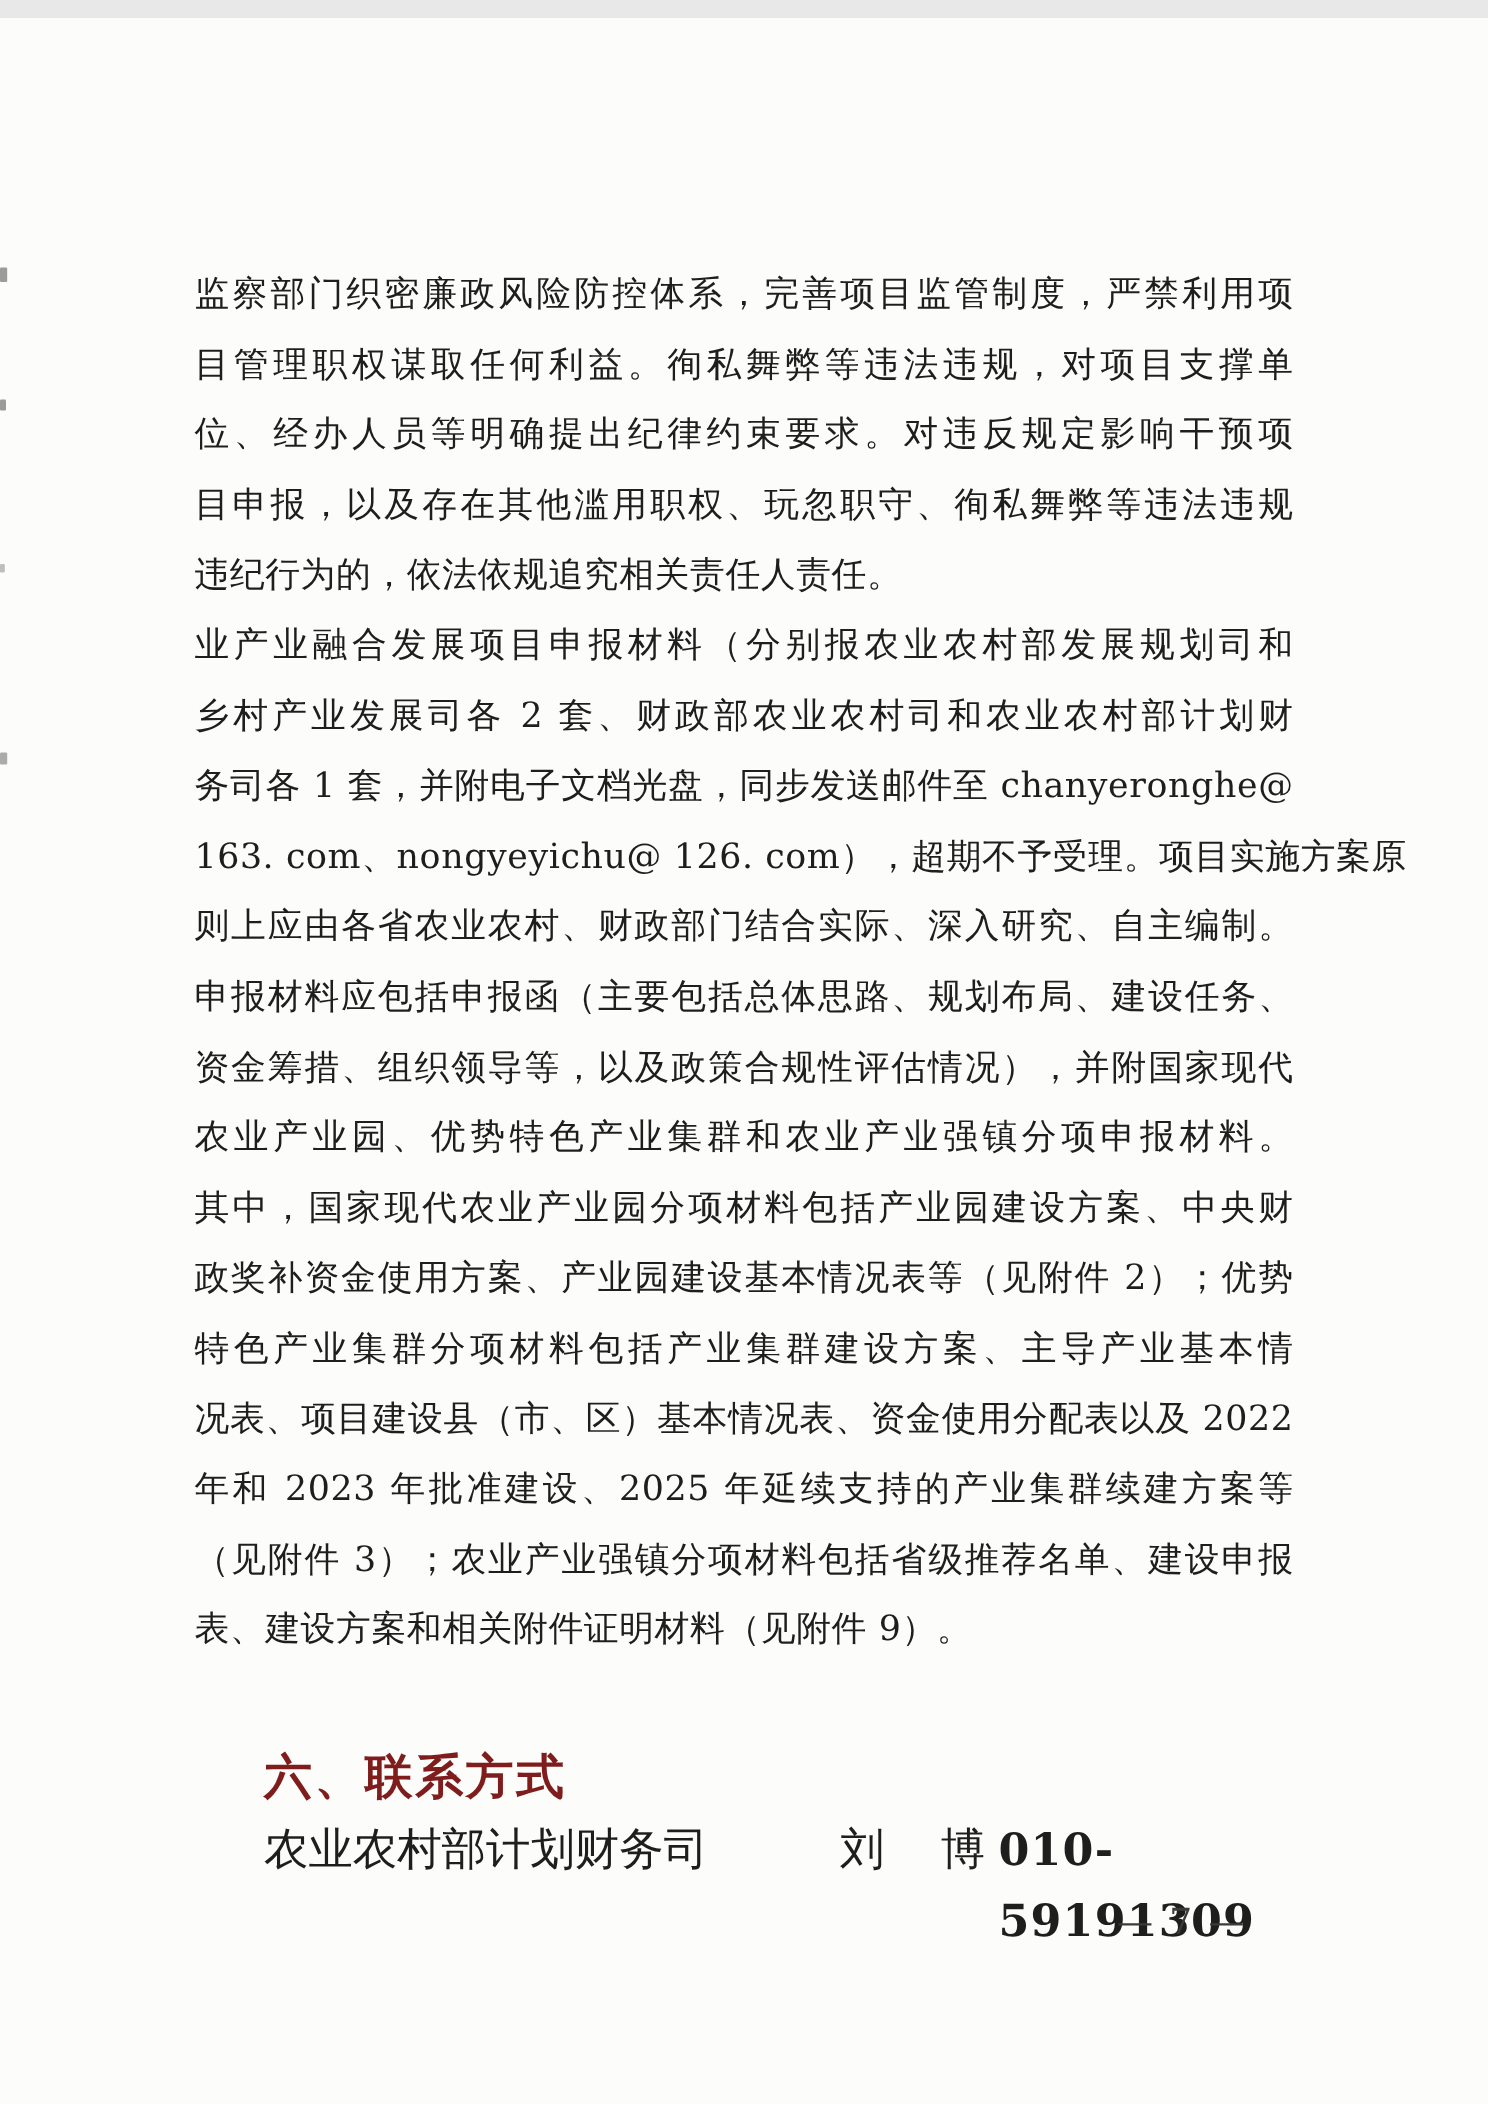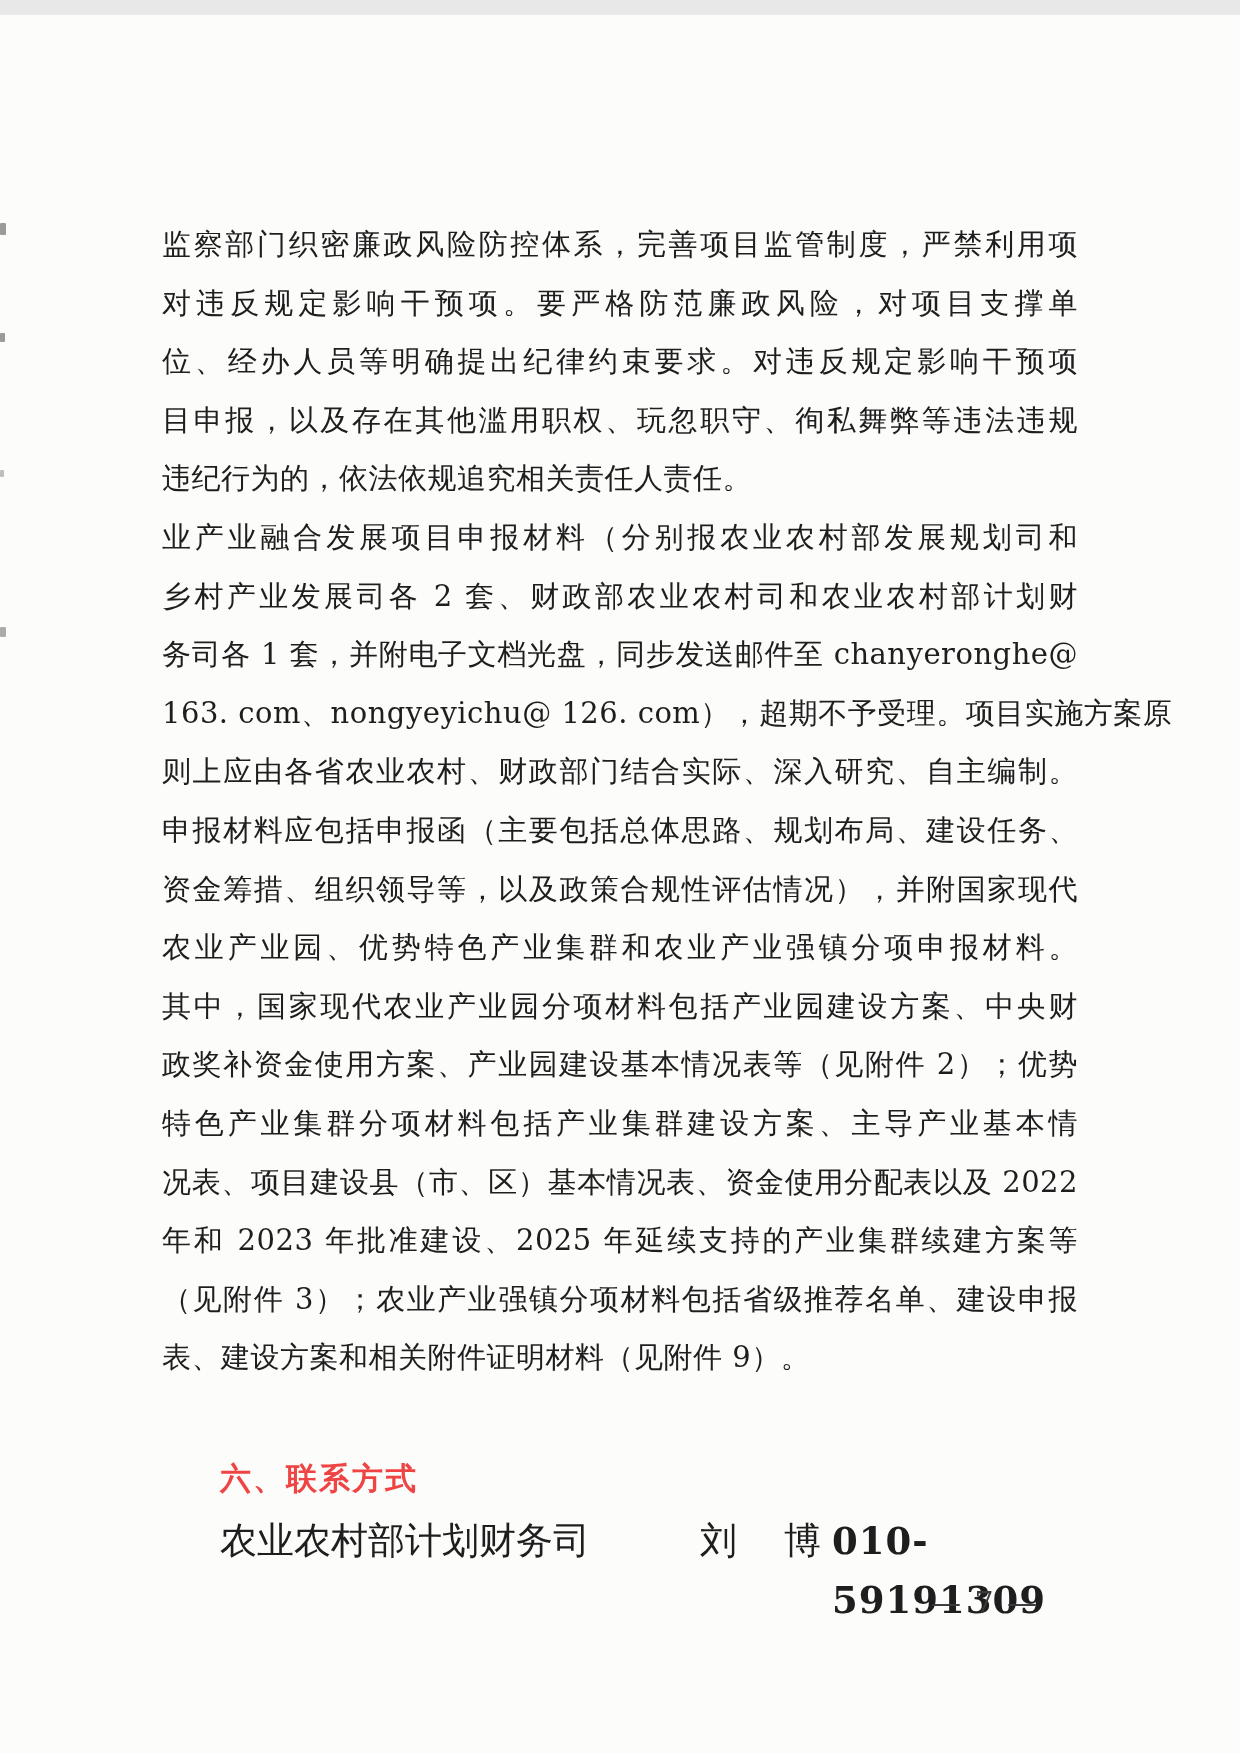--- a/index.html
+++ b/index.html
@@ -30,24 +30,24 @@
     letter-spacing:.5px;
   }
   .line.end { text-align:left; text-align-last:left; }
   .line.lead { text-indent:58px; }
   .lead-bold { font-weight:700; }
 
   .heading {
     position:absolute; left:162px; top:1437px;
     padding-left:58px;
     height:58.6px; line-height:58.6px;
-    font-size:31px; font-weight:800;
+    font-size:40px; font-weight:800;
     letter-spacing:2px;
-    font-family:Liberation Mono, monospace;
-    color:#ef4444;
+    font-family:Liberation Sans, sans-serif;
+    color:#7f1d1d;
   }
   .contact-row {
     position:absolute; left:162px; top:1497px;
     width:916px; height:58.6px; line-height:58.6px;
     font-size:37px;
   }
   .contact-dept  { position:absolute; left:58px; }
   .contact-name  { position:absolute; left:538px; letter-spacing:5px; }
   .contact-phone { position:absolute; left:670px; font-weight:600; letter-spacing:1px; }
 
@@ -66,21 +66,21 @@
 
   <div class="edge-noise">
       <i></i>
       <i></i>
       <i></i>
       <i></i>
     </div>
 
   <div class="text-block">
     <div class="line">监察部门织密廉政风险防控体系，完善项目监管制度，严禁利用项</div>
-    <div class="line">对违反规定影响干预项。要严格防范廉政风险，对项目支撑单</div>
+    <div class="line">目管理职权谋取任何利益。徇私舞弊等违法违规，对项目支撑单</div>
     <div class="line">位、经办人员等明确提出纪律约束要求。对违反规定影响干预项</div>
     <div class="line">目申报，以及存在其他滥用职权、玩忽职守、徇私舞弊等违法违规</div>
     <div class="line end">违纪行为的，依法依规追究相关责任人责任。</div>
 
 
     <div class="line">业产业融合发展项目申报材料（分别报农业农村部发展规划司和</div>
     <div class="line">乡村产业发展司各 2 套、财政部农业农村司和农业农村部计划财</div>
     <div class="line">务司各 1 套，并附电子文档光盘，同步发送邮件至 chanyeronghe@</div>
     <div class="line">163. com、nongyeyichu@ 126. com），超期不予受理。项目实施方案原</div>
     <div class="line">则上应由各省农业农村、财政部门结合实际、深入研究、自主编制。</div>

